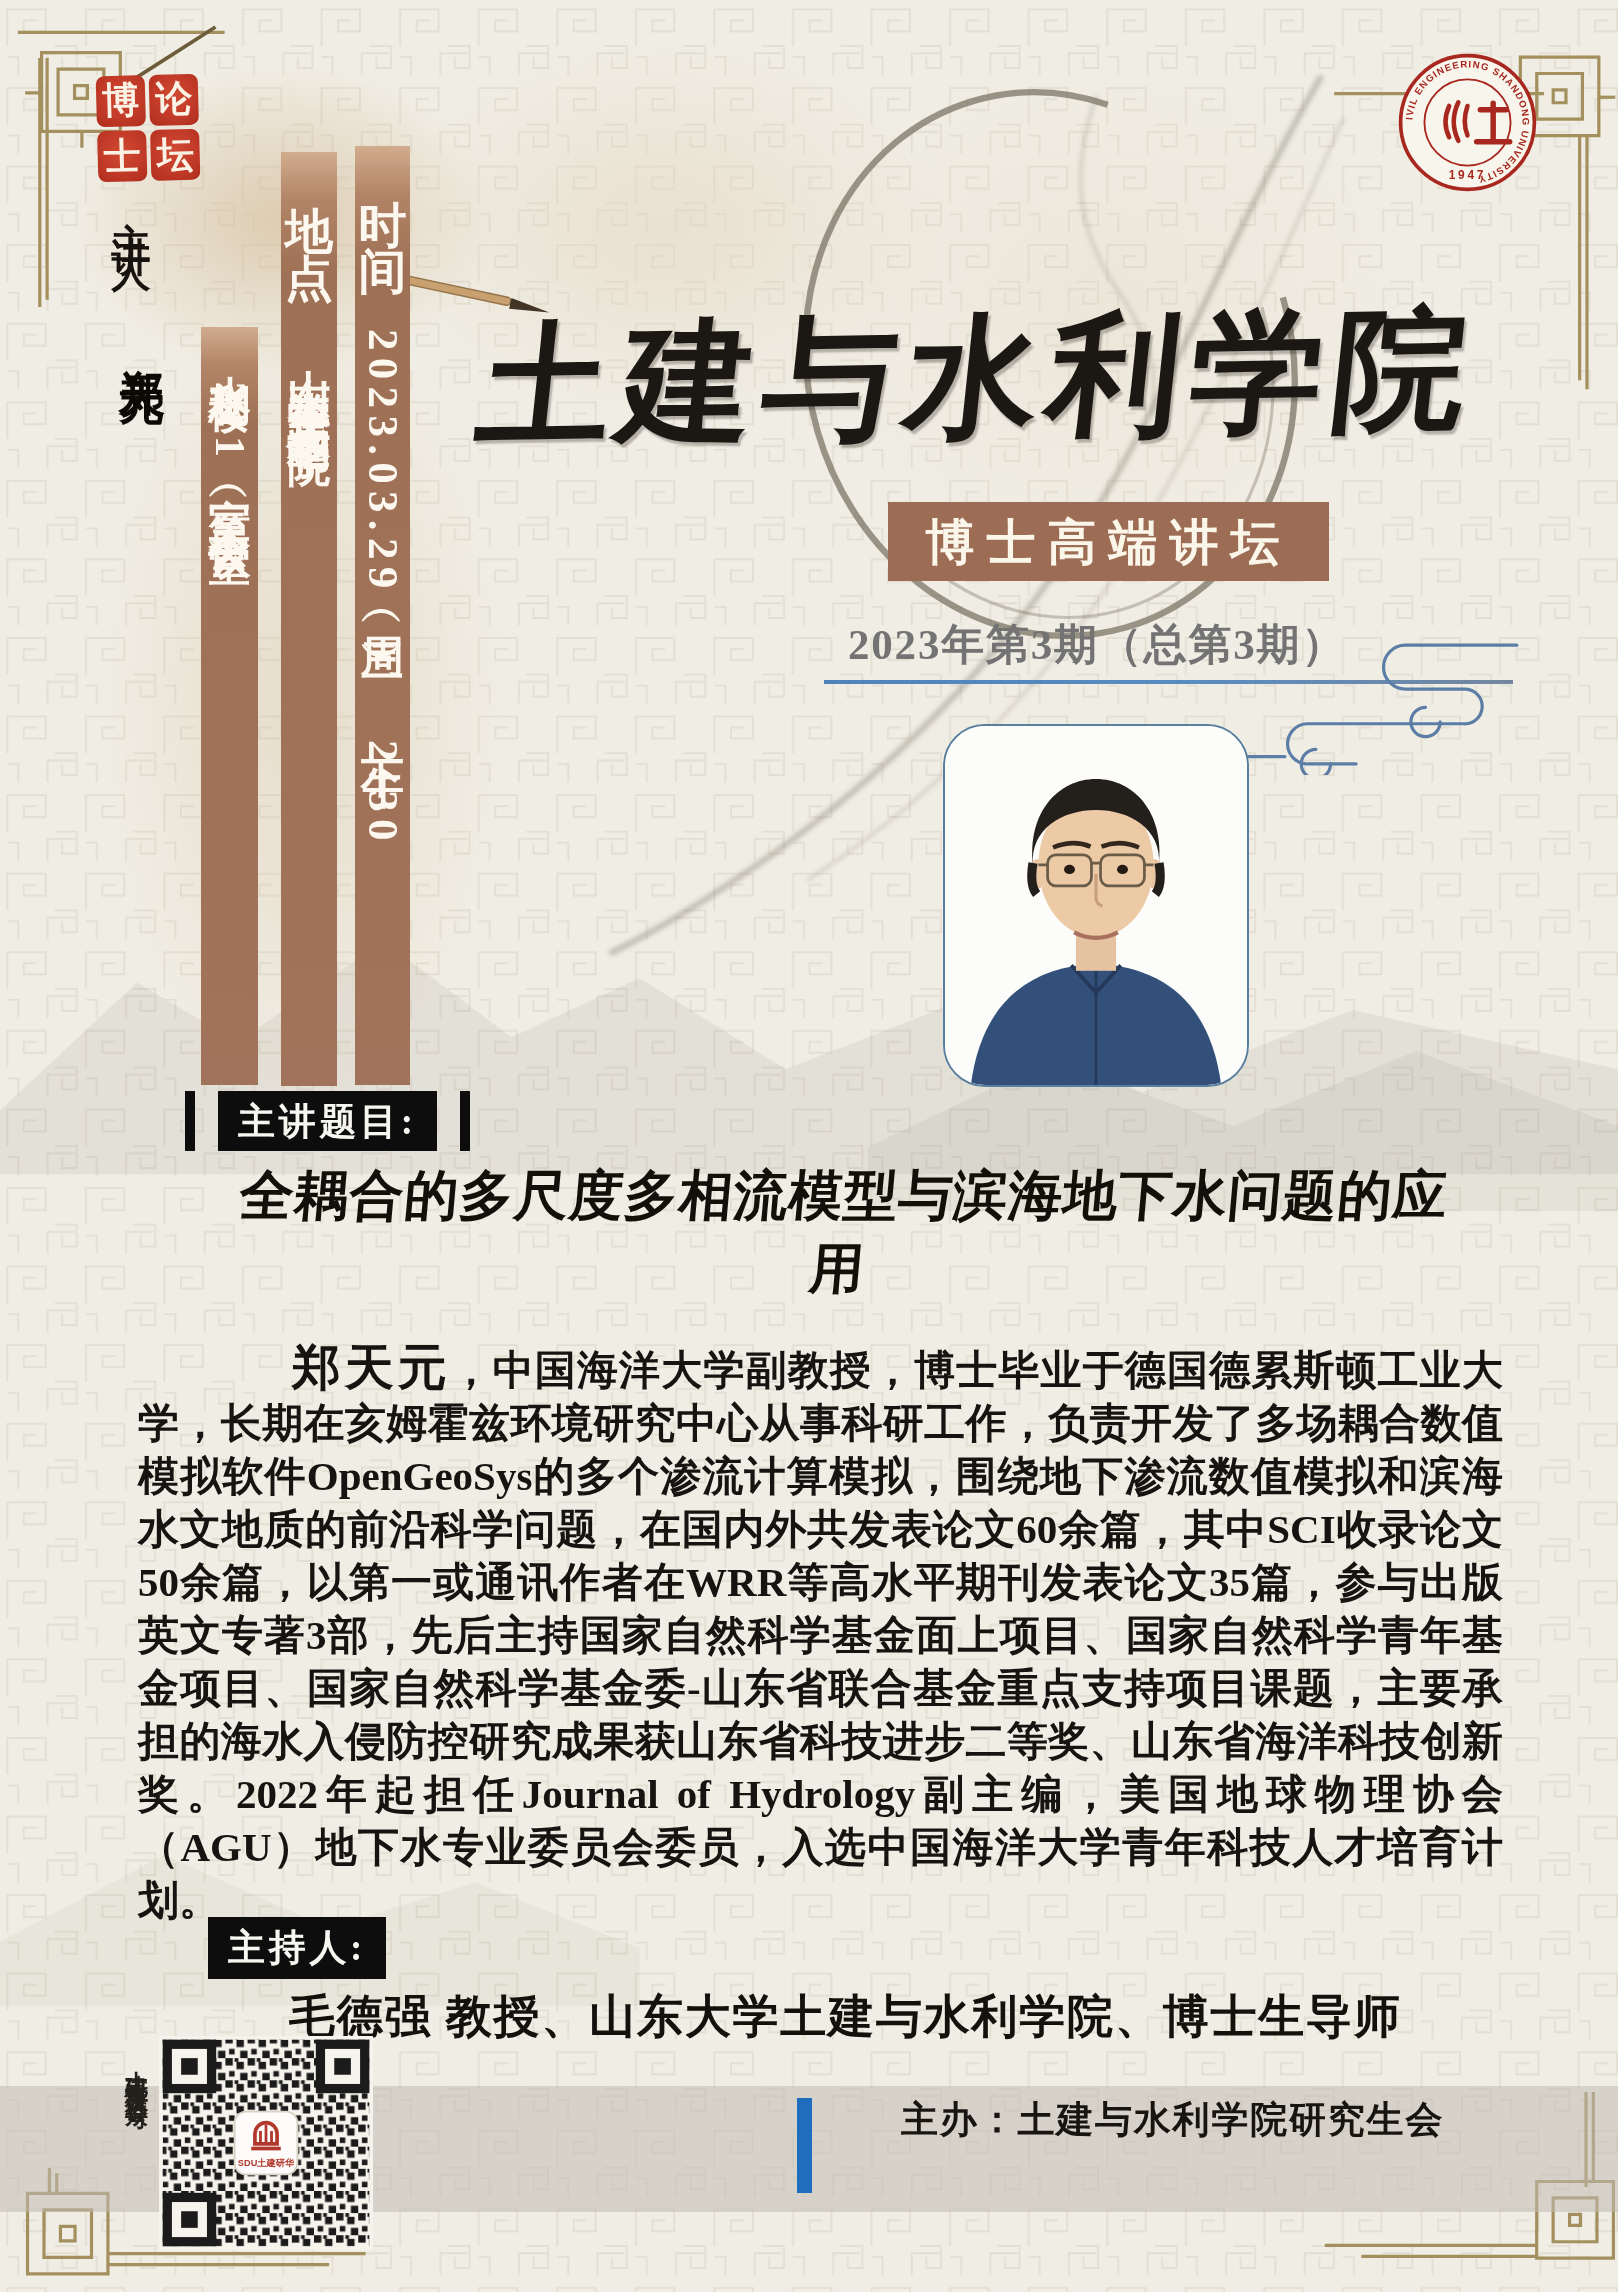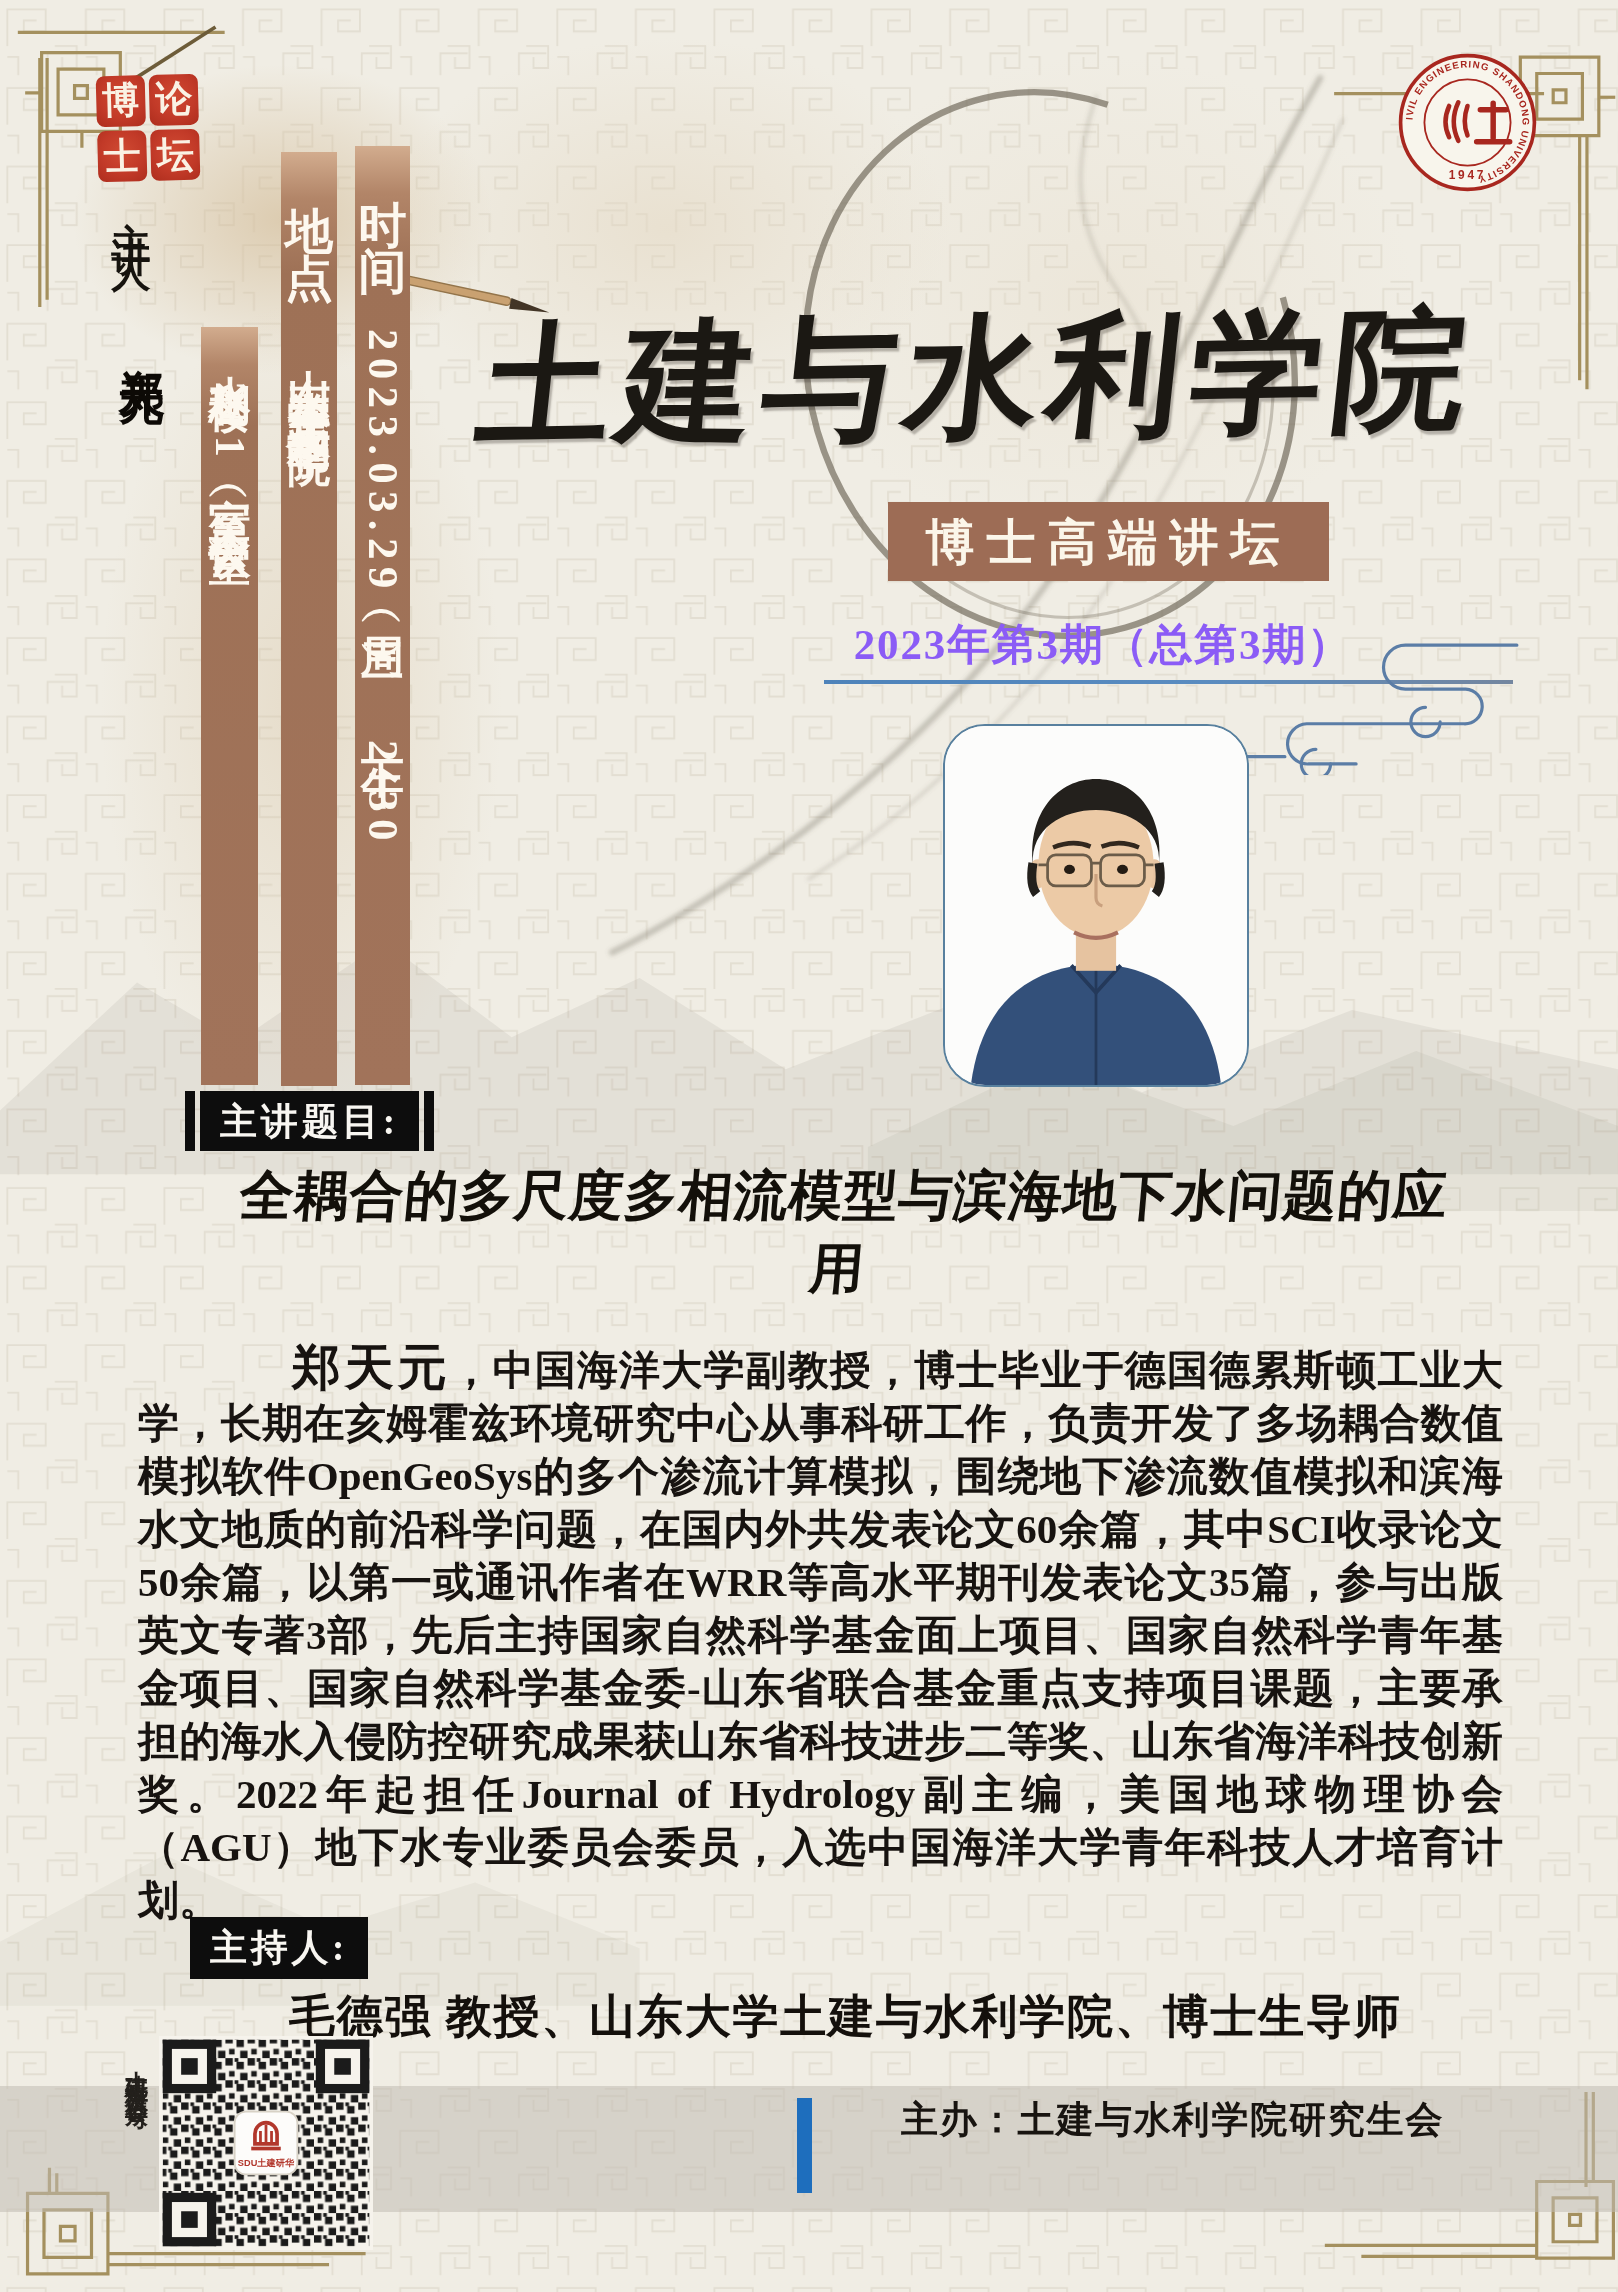--- a/index.html
+++ b/index.html
@@ -31,31 +31,31 @@
       font-size:43px;font-weight:bold;letter-spacing:7.3px;}
   .banner-room .value{top:14.6px;font-size:42px;}
 
   .main-title{position:absolute;left:429px;top:289px;width:1096px;text-align:center;
       font-size:133px;font-weight:900;color:#1b1813;letter-spacing:9.1px;
       transform:skewX(-7deg) rotate(-1deg);text-shadow:2.7px 3.7px 1.8px rgba(45,40,32,.30);}
 
   .badge{position:absolute;left:888px;top:502px;width:441px;height:79px;background:#9d6c55;
       color:#fbf6ea;font-family:"Liberation Sans","DejaVu Sans",sans-serif;font-weight:bold;
       font-size:49px;letter-spacing:12px;text-align:center;line-height:81px;}
-  .issue{position:absolute;left:804px;top:616px;width:548px;text-align:right;
-      font-size:43px;font-weight:900;color:#8b5cf6;letter-spacing:1.8px;}
+  .issue{position:absolute;left:848px;top:616px;width:548px;text-align:left;
+      font-size:43px;font-weight:900;color:#737373;letter-spacing:1.8px;}
   .issue-rule{position:absolute;left:824px;top:680px;width:689px;height:3.7px;
       background:linear-gradient(90deg,#4e83ba 0%,#5a8cc0 55%,#74869f 100%);}
 
   .photo{position:absolute;left:943px;top:724px;width:302px;height:359px;border:2.7px solid #58809e;
       border-radius:42px;overflow:hidden;background:#fdfdfc;}
 
   .section-label{position:absolute;display:flex;align-items:stretch;height:60px;}
   .section-label .bar{width:10px;background:#0d0d0d;}
-  .section-label .box{margin:0 5px;background:#0d0d0d;color:#f8f6f1;font-size:37px;font-weight:bold;
+  .section-label .box{margin:0 23px;background:#0d0d0d;color:#f8f6f1;font-size:37px;font-weight:bold;
       line-height:62px;padding:0 20px;letter-spacing:3.7px;white-space:nowrap;}
   #label-topic{left:185px;top:1091px;}
   #label-bio{left:185px;top:1263px;}
   #label-host{left:185px;top:1917px;flex-direction:column;}
 
   .topic-title{position:absolute;left:210px;top:1160px;width:1261px;text-align:center;
       font-size:54px;font-weight:900;color:#13100a;transform:skewX(-5deg);letter-spacing:0.9px;}
 
   .bio{position:absolute;left:126px;top:1329px;width:1365px;font-size:41px;line-height:53px;
       font-weight:700;color:#171310;text-align:justify;text-indent:154px;margin:12px;}

